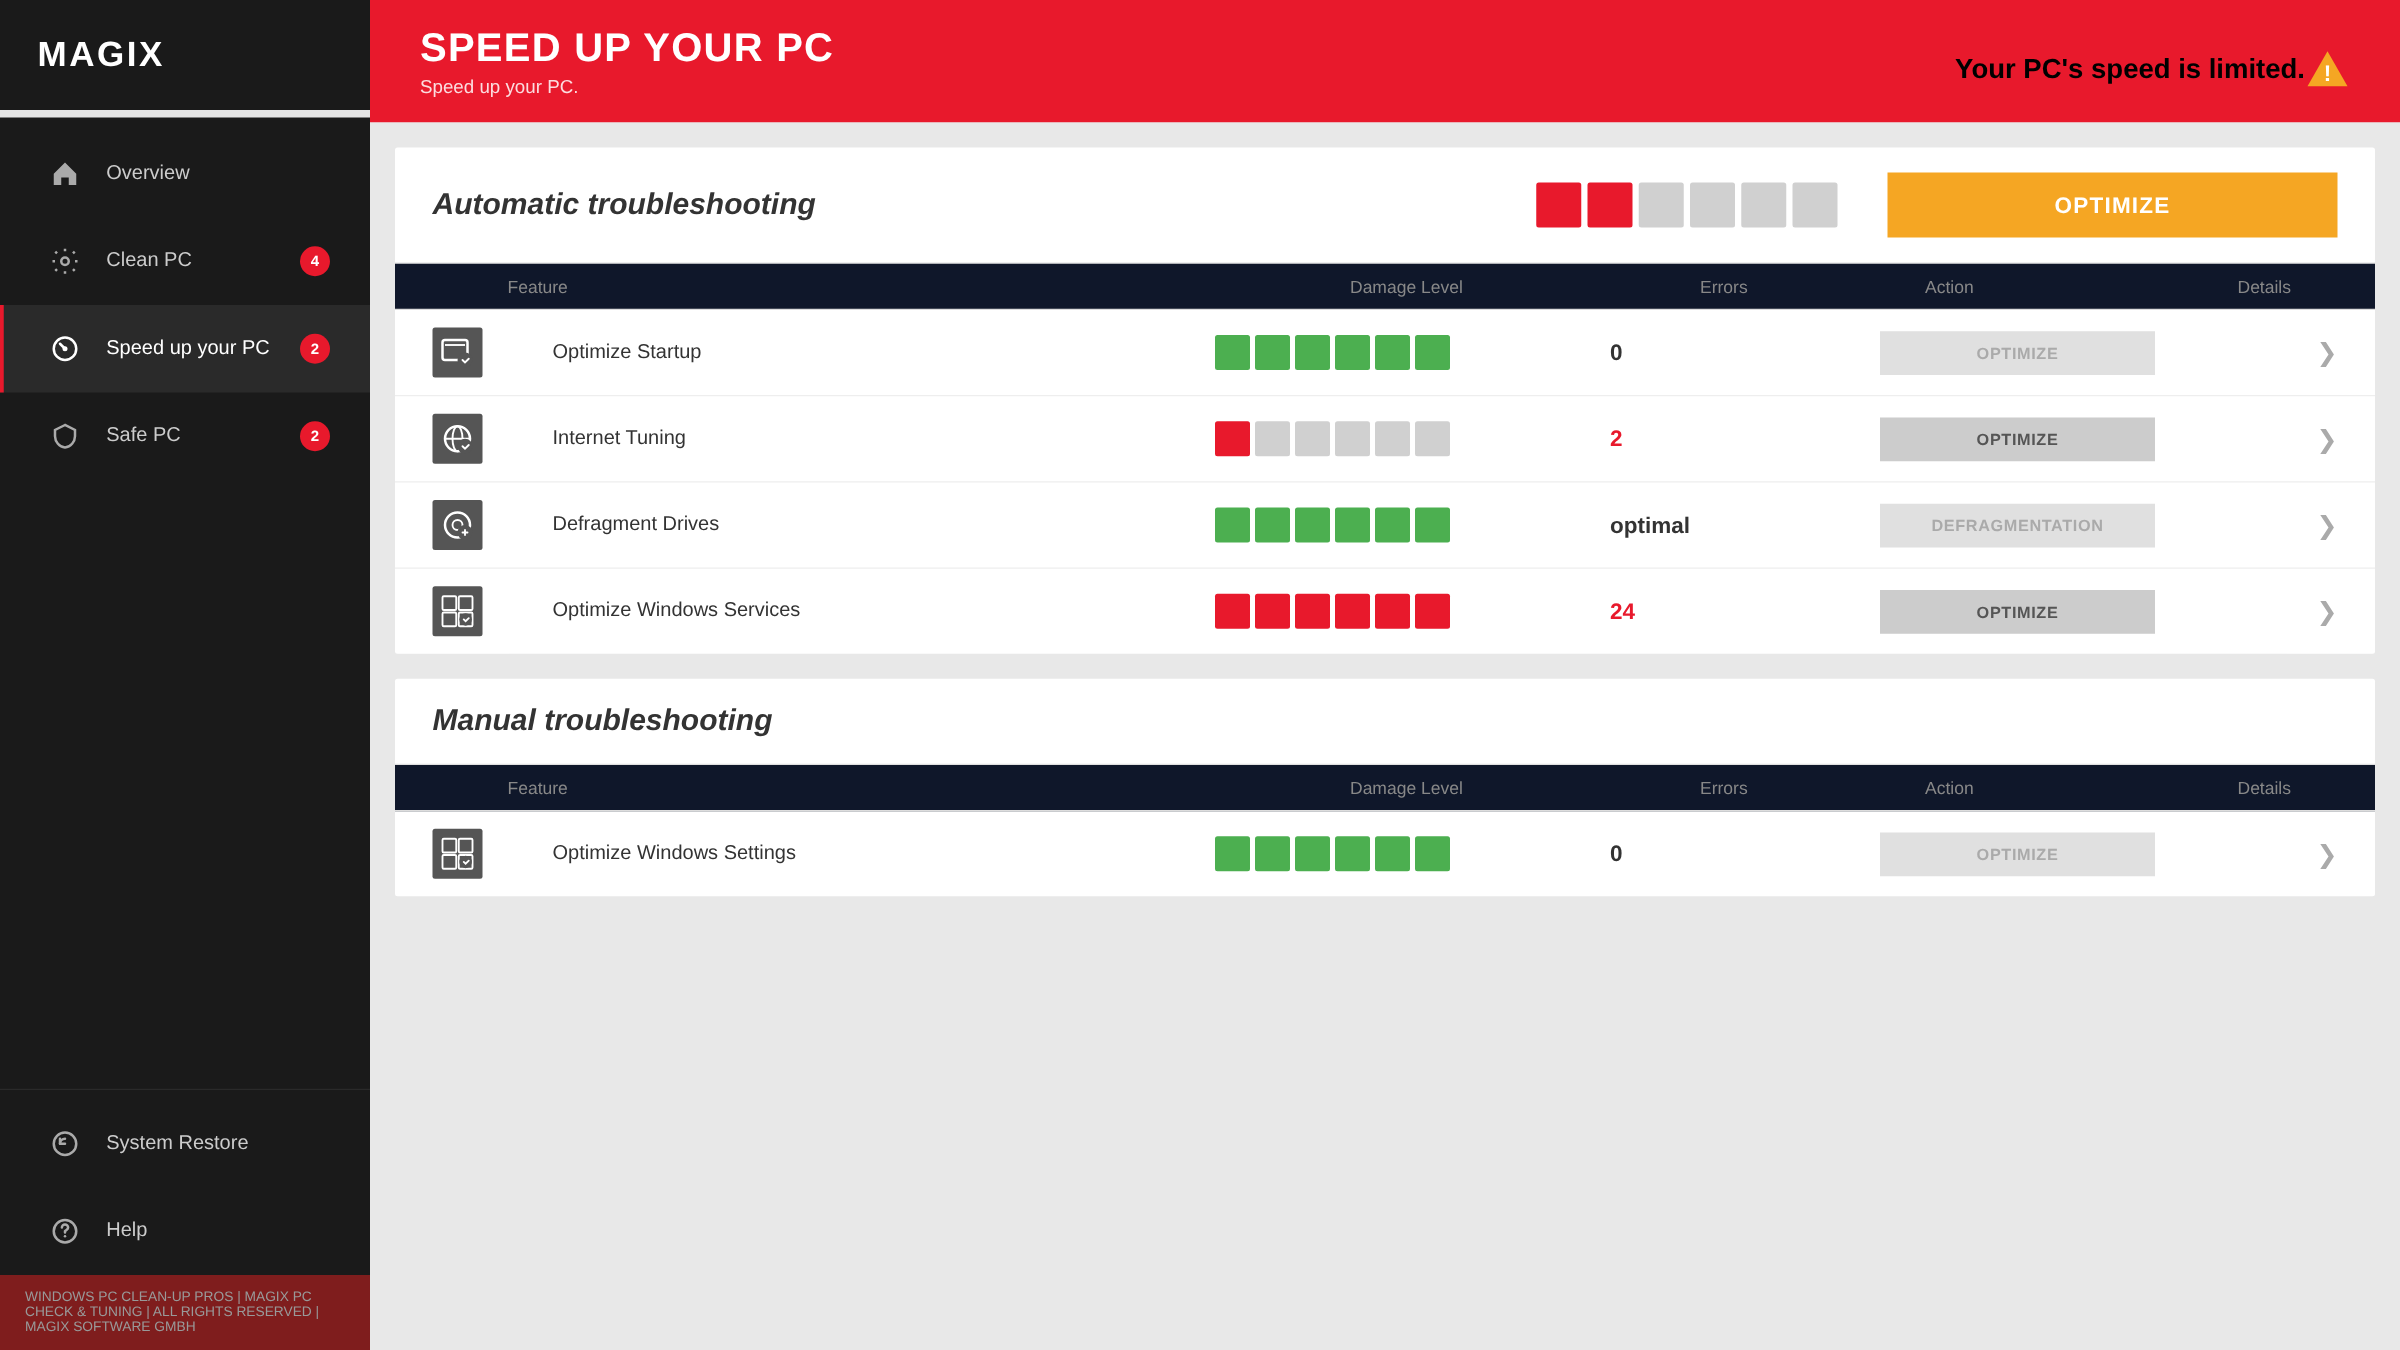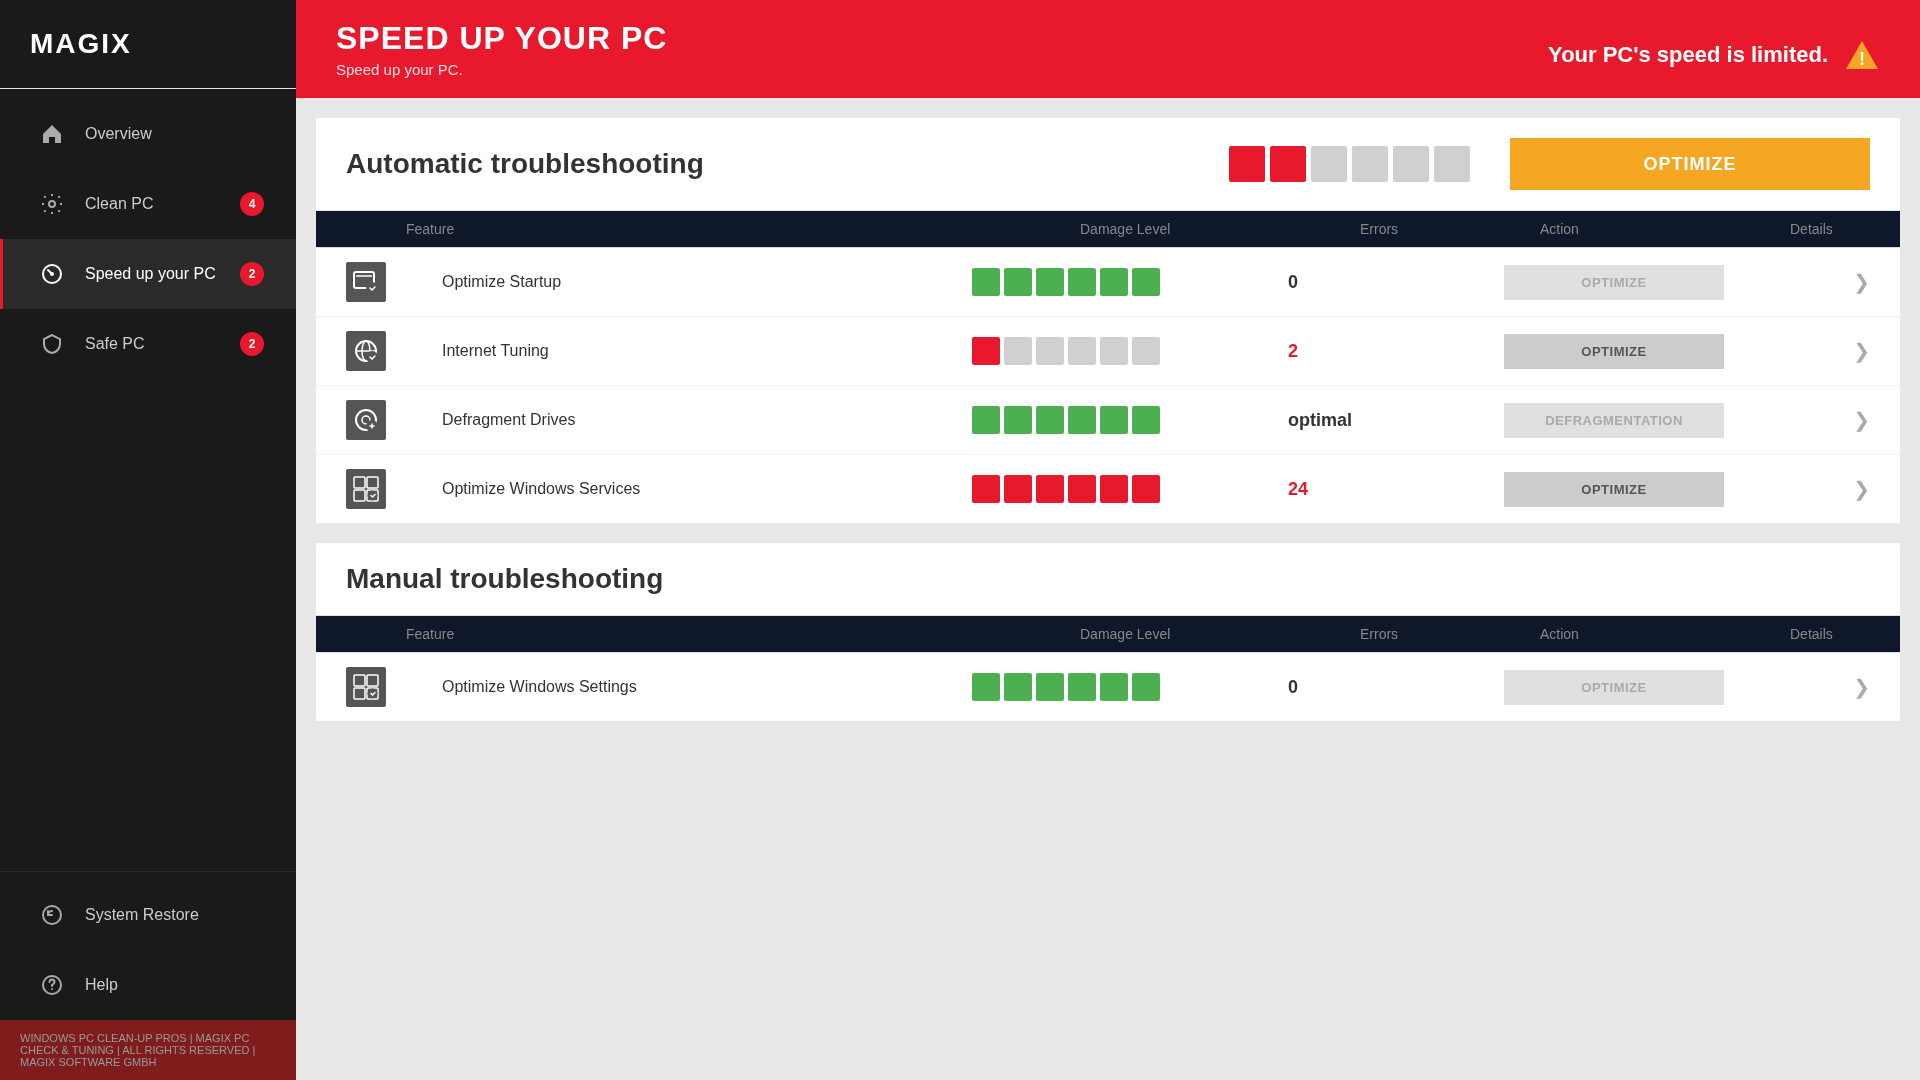--- a/index.html
+++ b/index.html
@@ -9,21 +9,21 @@
     .sidebar {
       width: 296px;
       min-width: 296px;
       background: #1a1a1a;
       height: 1080px;
       display: flex;
       flex-direction: column;
     }
     .sidebar-logo {
       padding: 28px 30px 28px 30px;
-      border-bottom: 1px solid #e5e5e5;
+      border-bottom: 6px solid #e5e5e5;
     }
     .sidebar-logo span {
       color: white;
       font-size: 28px;
       font-weight: 700;
       letter-spacing: 2px;
     }
     .sidebar-nav {
       flex: 1;
       display: flex;
@@ -101,22 +101,22 @@
       text-transform: uppercase;
     }
     .header-left .subtitle {
       color: rgba(255,255,255,0.85);
       font-size: 15px;
       margin-top: 4px;
     }
     .header-right {
       display: flex;
       align-items: center;
-      gap: 16px;
-      color: #ffffff;
+      gap: 0;
+      color: #000000;
       font-size: 22px;
       font-weight: 600;
       margin-top: 12px;
     }
 
     
     .content {
       flex: 1;
       background: #e8e8e8;
       overflow-y: auto;
@@ -132,23 +132,24 @@
       border-radius: 2px;
     }
     .card-header {
       padding: 20px 30px;
       display: flex;
       align-items: center;
       justify-content: space-between;
       border-bottom: 1px solid #e0e0e0;
     }
     .card-title {
-      font-size: 28px;
+      font-size: 24px;
       font-weight: 600;
       color: #333;
+      font-style: italic;
     }
 
     
     .btn-optimize-main {
       background: #f5a623;
       color: white;
       border: none;
       padding: 0 60px;
       height: 52px;
       font-size: 18px;

